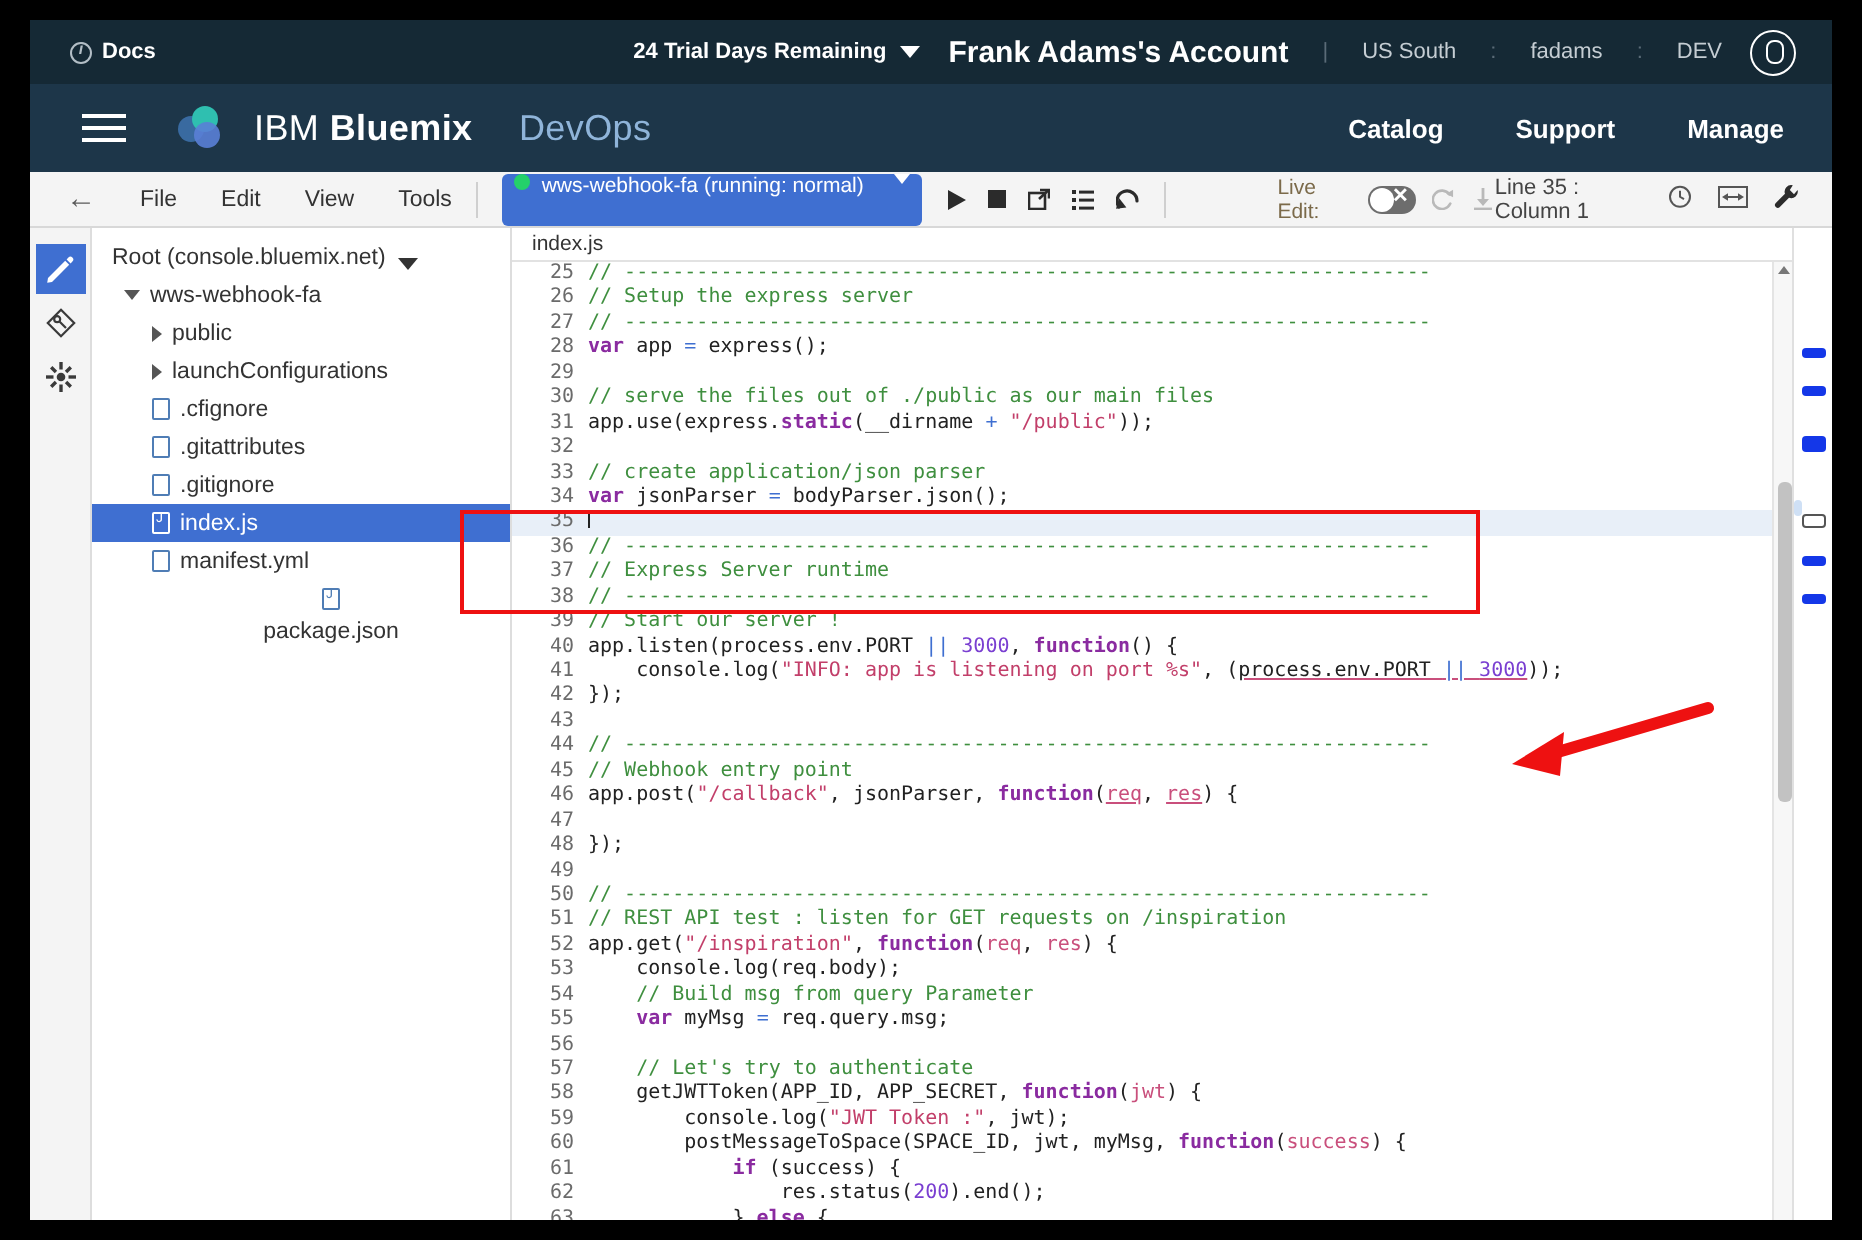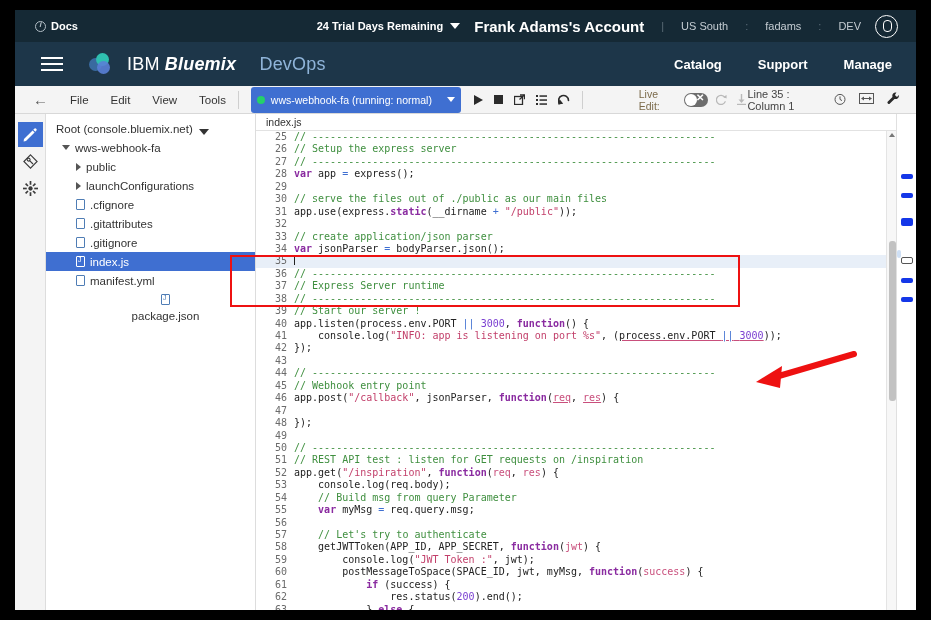--- a/index.html
+++ b/index.html
@@ -35,35 +35,35 @@
     color:#fff; }
   .burger { margin-left:26px; width:22px; cursor:pointer; }
   .burger span { display:block; height:2px; background:#fff; margin:4px 0; }
   .logo { margin-left:26px; width:24px; height:22px; position:relative; }
   .logo i { position:absolute; border-radius:50%; display:block; }
   .l1 { width:13px;height:13px;background:#3b6ea5;left:0;top:5px;opacity:.95; }
   .l2 { width:13px;height:13px;background:#2fbfb0;left:7px;top:0; }
   .l3 { width:13px;height:13px;background:#5a7fd6;left:8px;top:8px;opacity:.9; }
   .brand { margin-left:14px; font-size:18px; letter-spacing:.2px; }
   .brand .b1 { font-weight:400; }
-  .brand .b2 { font-weight:bold;font-style:italic; }
+  .brand .b2 { font-weight:bold; }
   .brand .b3 { color:#8fb4d9; font-weight:400; margin-left:18px; }
   .navlinks { margin-left:auto; margin-right:24px; display:flex; gap:36px;
     font-size:13px; font-weight:bold; }
   .navlinks span { cursor:pointer; }
 
   
   .toolbar { height:28px; background:#f4f4f4; border-bottom:1px solid #d8d8d8;
     display:flex; align-items:center; font-size:11.5px; color:#333; }
   .backarrow { margin-left:18px; color:#5a5a5a; font-size:15px; cursor:pointer; }
   .menus { display:flex; gap:22px; margin-left:22px; }
   .menus span { cursor:pointer; }
   .vdiv { width:1px; height:18px; background:#cfcfcf; margin:0 12px; }
   .appsel { background:#3f6fd1; color:#fff; border-radius:3px; height:26px;
-    display:flex; align-items:center; padding:0 6px; font-size:10.5px;
+    display:flex; align-items:flex-start; padding:0 6px; font-size:10.5px;
     min-width:210px; cursor:pointer; }
   .dot { width:8px;height:8px;border-radius:50%;background:#24d16a; margin-right:6px; }
   .appsel .cd { margin-left:auto; width:0;height:0;border-left:4px solid transparent;
     border-right:4px solid transparent;border-top:5px solid #fff; }
   .ticons { display:flex; align-items:center; gap:11px; margin-left:13px; color:#2b2b2b; }
   .ticons span { cursor:pointer; display:flex; align-items:center; }
   .liveedit { display:flex; align-items:center; gap:7px; margin-left:4px;padding-left:40px; }
   .le-label { color:#7b6a4a; font-size:10.5px; }
   .toggle { width:28px;height:14px;border-radius:8px;background:#6d6d6d;
     position:relative; cursor:pointer; }

